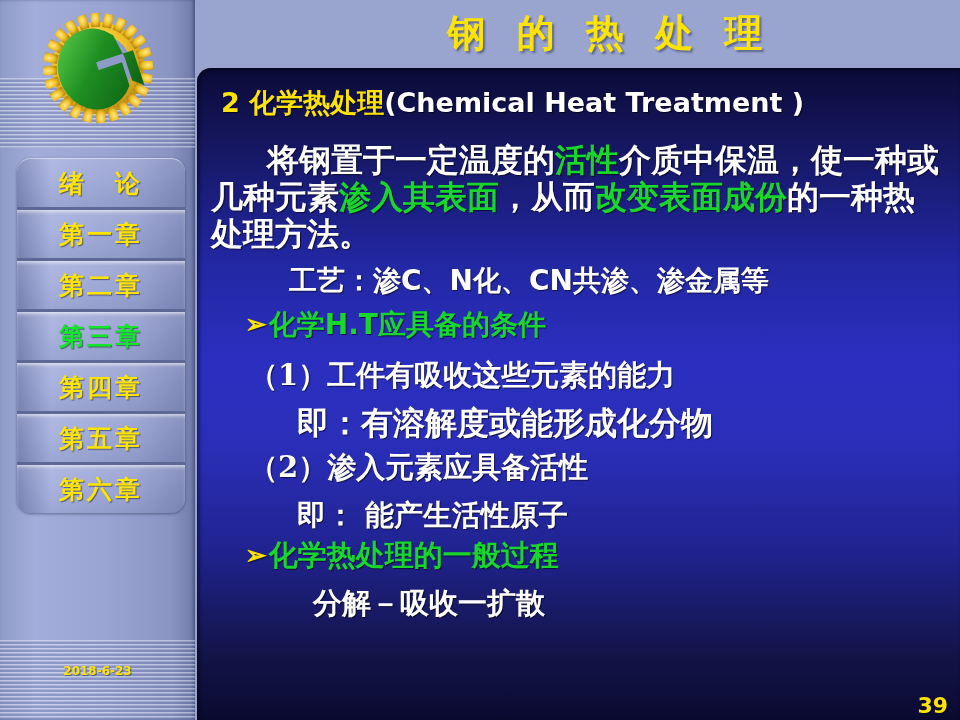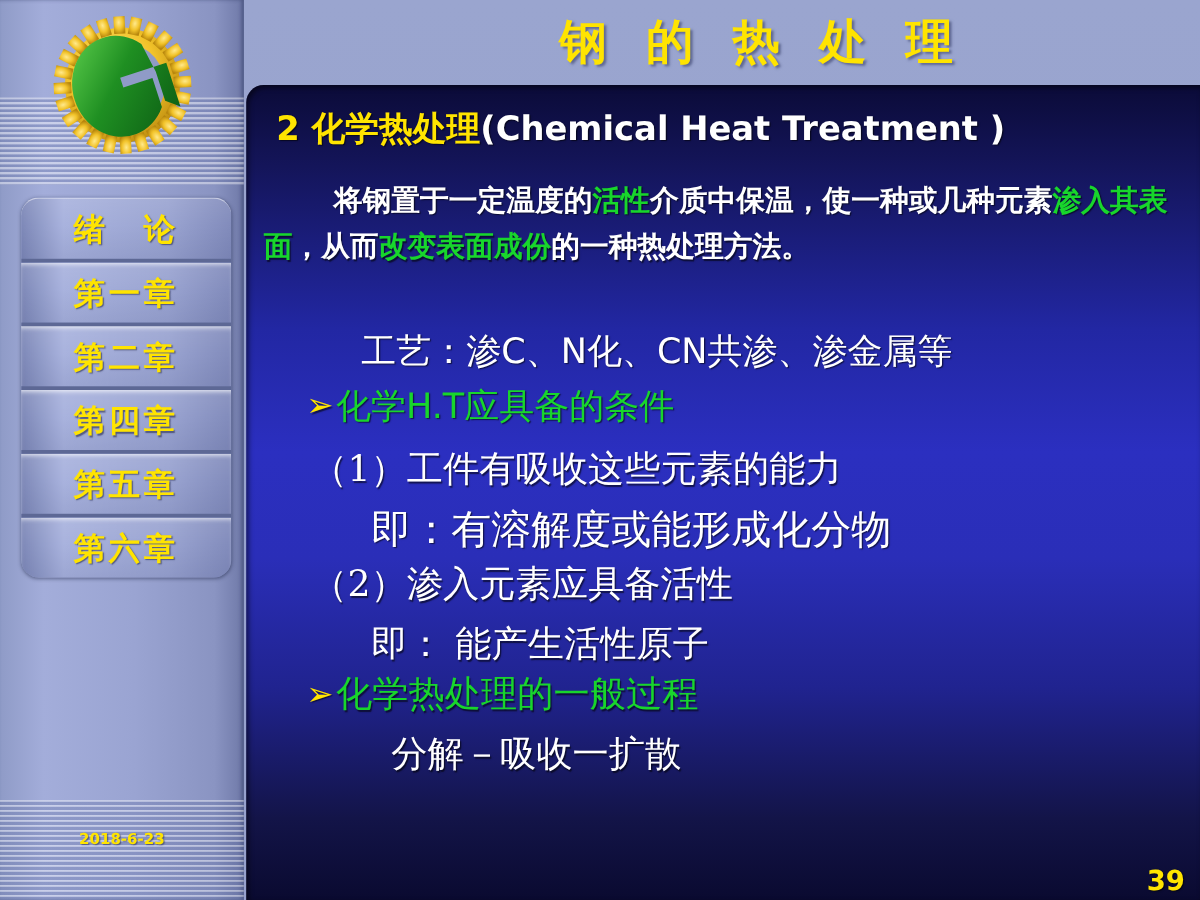--- a/index.html
+++ b/index.html
@@ -123,21 +123,21 @@
         #20238f 74%,
         #131448 90%,
         #0a0a30 100%);
     box-shadow: inset 2px 2px 4px rgba(0,0,0,0.5);
     overflow: hidden;
   }
 
   .line {
     color: #ffffff;
     font-family: "DejaVu Serif", "Liberation Serif", serif;
-    font-weight: normal;
+    font-weight: bold;
     white-space: nowrap;
     text-shadow: 1px 1px 1px rgba(0,0,0,0.6);
   }
   .yellow { color: #ffe400; }
   .green  { color: #18d62c; }
   .white  { color: #ffffff; }
 
   #heading {
     position: absolute;
     left: 24px; top: 17px;
@@ -147,21 +147,21 @@
     letter-spacing: 0px;
   }
   #heading .sans {
     font-family: "DejaVu Sans", "Liberation Sans", sans-serif;
   }
 
   #para {
     position: absolute;
     left: 14px; top: 74px;
     width: 735px;
-    font-size: 23px;
+    font-size: 32px;
     line-height: 37px;
     font-family: "DejaVu Serif", "Liberation Serif", serif;
     font-weight: bold;
     color: #fff;
     text-indent: 56px;
     text-shadow: 1px 1px 1px rgba(0,0,0,0.6);
   }
 
   #line-craft   { position: absolute; left: 92px;  top: 194px; font-size: 28px; }
   #line-craft .lat { font-family: "DejaVu Sans", "Liberation Sans", sans-serif; }
@@ -260,20 +260,23 @@
     <div id="nav-panel">
       <div class="nav-item">
         <span>绪　论</span>
       </div>
       <div class="nav-item">
         <span>第一章</span>
       </div>
       <div class="nav-item">
         <span>第二章</span>
       </div>
+      <div class="nav-item active">
+        <span>第三章</span>
+      </div>
       <div class="nav-item">
         <span>第四章</span>
       </div>
       <div class="nav-item">
         <span>第五章</span>
       </div>
       <div class="nav-item">
         <span>第六章</span>
       </div>
     </div>

